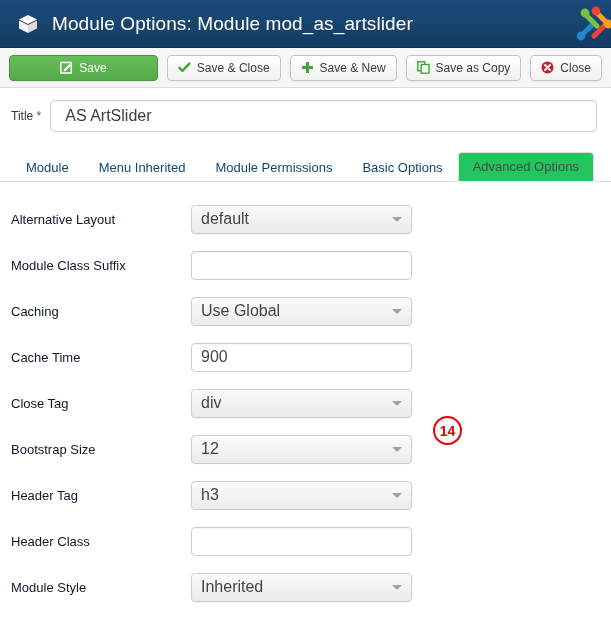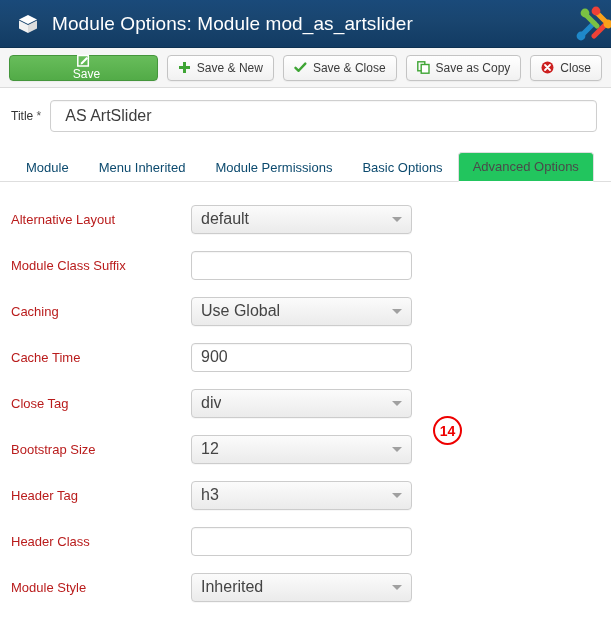--- a/index.html
+++ b/index.html
@@ -81,21 +81,20 @@
     box-shadow: 0 1px 1px rgba(0,0,0,0.04);
   }
   .btn .lbl { margin-left: 6px; }
   .btn-save {
     width: 157px;
     background: linear-gradient(180deg, #68bd5b 0%, #52ab47 100%);
     border: 1px solid #45963c;
     color: #ffffff;
     font-weight: normal;
     padding: 0;
-    flex-direction: column;
   }
   .btn-icon {
     display: inline-flex;
     align-items: center;
     justify-content: center;
     width: 13px;
     height: 13px;
     flex: 0 0 auto;
   }
 
@@ -167,21 +166,21 @@
     display: flex;
     align-items: center;
     height: 46px;
     padding-left: 11px;
     box-sizing: border-box;
   }
   .form-label {
     width: 180px;
     flex: 0 0 180px;
     font-size: 13px;
-    color: #b91c1c;
+    color: #0f172a;
     white-space: nowrap;
   }
   .control {
     width: 221px;
     flex: 0 0 221px;
     height: 29px;
     box-sizing: border-box;
     border: 1px solid #cccccc;
     border-radius: 4px;
     font-family: Liberation Sans, sans-serif;
@@ -273,34 +272,34 @@
         <rect x="0.8" y="1.5" width="10.5" height="10.5" fill="none" stroke="#ffffff" stroke-width="1.5"></rect>
         <path d="M4 8.5 L9.5 3 L11 4.5 L5.5 10 L3.6 10.4 Z" fill="#ffffff"></path>
       </svg>
     </span>
     <span class="lbl">Save</span>
   </div>
 
   <div class="btn">
     <span class="btn-icon">
       <svg width="13" height="13" viewBox="0 0 13 13">
+        <path d="M1.5 6.8 L4.6 9.8 L11.3 2.6" fill="none" stroke="#3fa535" stroke-width="2.4" stroke-linecap="round" stroke-linejoin="round"></path>
+      </svg>
+    </span>
+    <span class="lbl">Save &amp; Close</span>
+  </div>
+
+  <div class="btn">
+    <span class="btn-icon">
+      <svg width="13" height="13" viewBox="0 0 13 13">
         <rect x="5" y="1" width="3" height="11" fill="#3fa535"></rect>
         <rect x="1" y="5" width="11" height="3" fill="#3fa535"></rect>
       </svg>
     </span>
     <span class="lbl">Save &amp; New</span>
-  </div>
-
-  <div class="btn">
-    <span class="btn-icon">
-      <svg width="13" height="13" viewBox="0 0 13 13">
-        <path d="M1.5 6.8 L4.6 9.8 L11.3 2.6" fill="none" stroke="#3fa535" stroke-width="2.4" stroke-linecap="round" stroke-linejoin="round"></path>
-      </svg>
-    </span>
-    <span class="lbl">Save &amp; Close</span>
   </div>
 
   <div class="btn">
     <span class="btn-icon">
       <svg width="13" height="13" viewBox="0 0 13 13">
         <rect x="0.8" y="0.8" width="7" height="9" fill="none" stroke="#3fa535" stroke-width="1.4"></rect>
         <rect x="4.2" y="3.5" width="7.8" height="8.7" fill="#ffffff" stroke="#3fa535" stroke-width="1.4"></rect>
       </svg>
     </span>
     <span class="lbl">Save as Copy</span>

